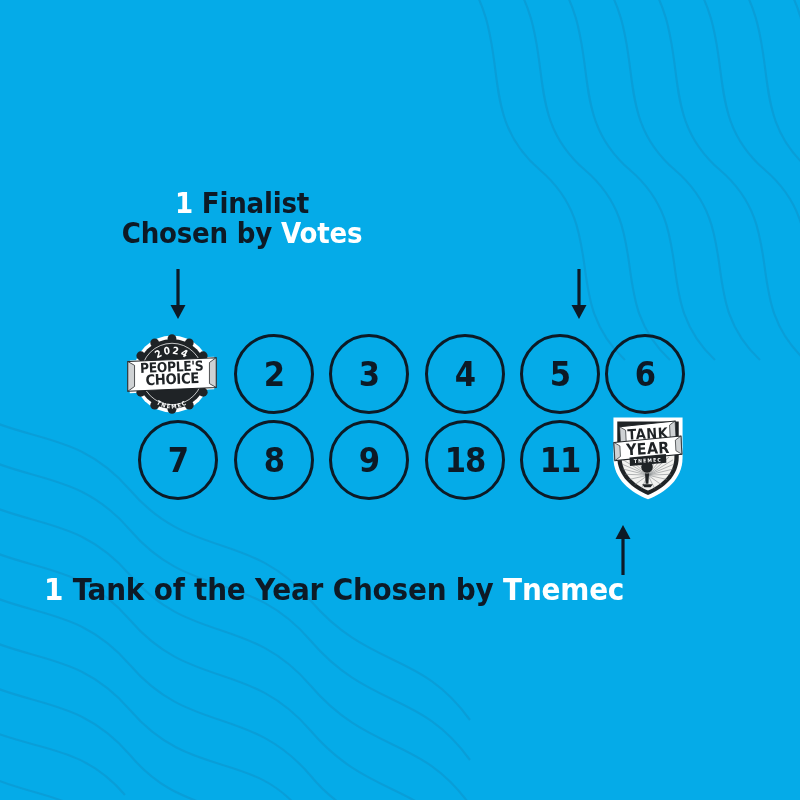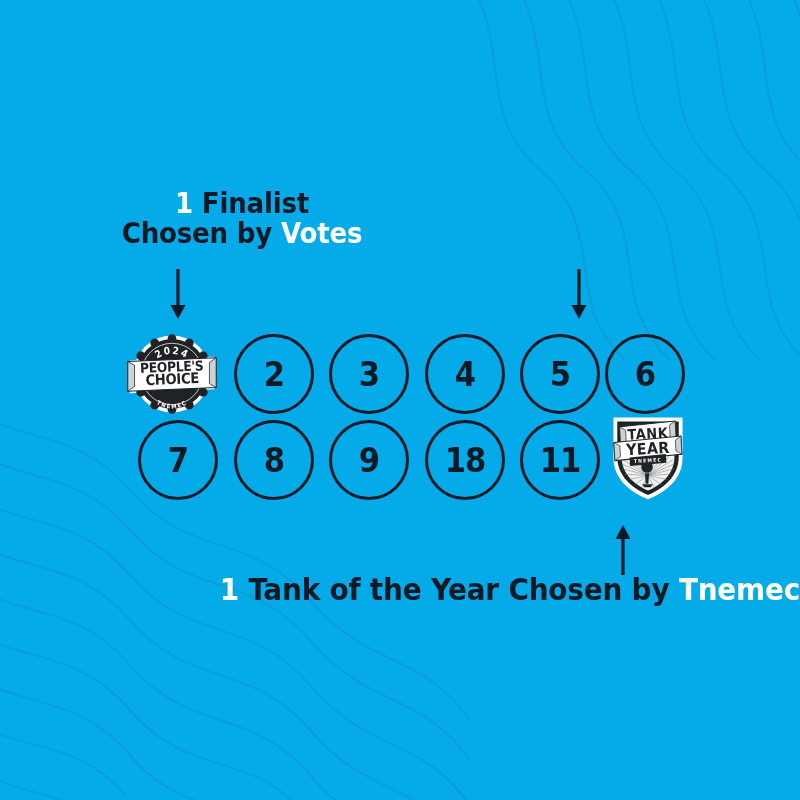--- a/index.html
+++ b/index.html
@@ -111,21 +111,21 @@
   #slot-peoples-choice { left:-14px; }
   #slot-tank-of-year   { left:462px; top:-12px; }
 
   .badge-svg { display:block; width:100%; height:100%; }
 
   
   #bottom-caption {
     position:absolute;
     left:0; right:0;
     top:572px;
-    text-align:right;
+    text-align:left;
     font-family:"DejaVu Sans Condensed","Liberation Sans Narrow","Liberation Sans", sans-serif;
     font-weight:bold;
     font-stretch:condensed;
     font-size:31px;
     letter-spacing:-0.2px;
     white-space:nowrap;
     line-height:1.1;
     padding-left:44px;
   }
 </style>

